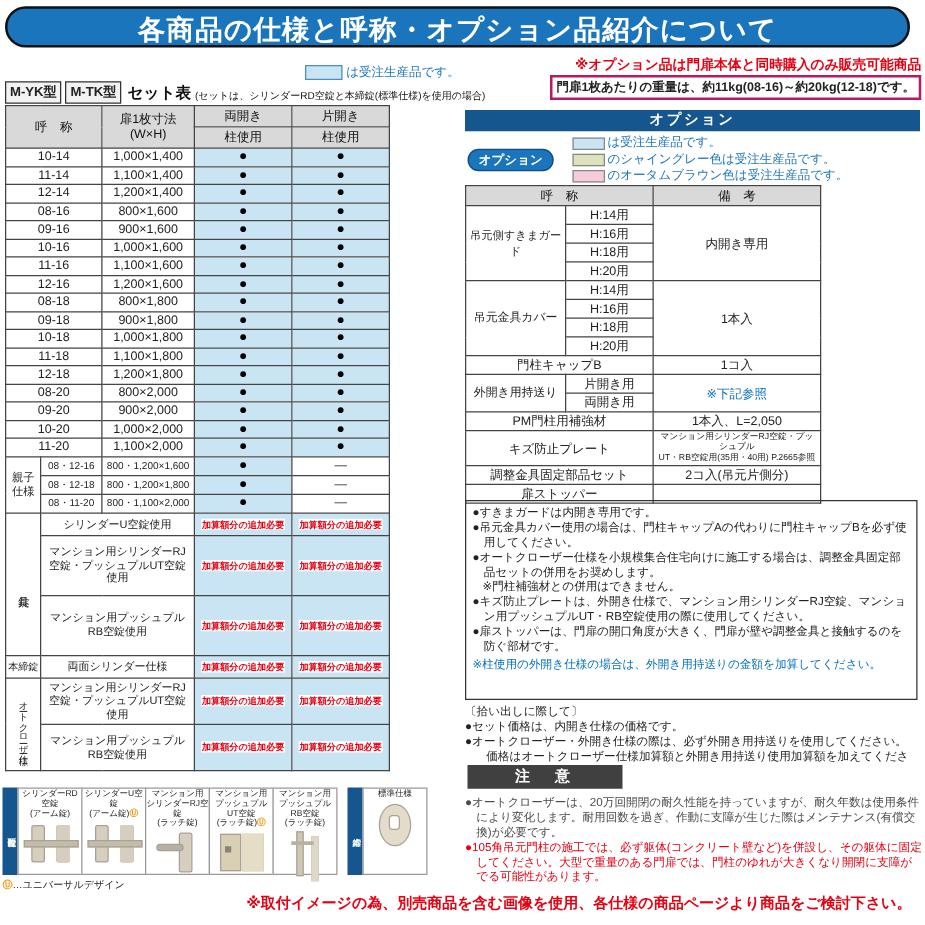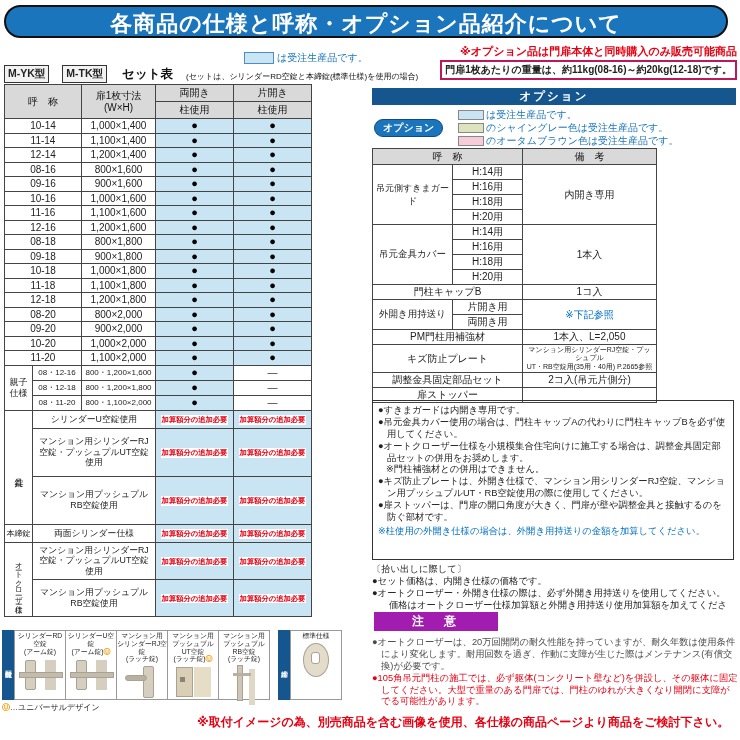--- a/index.html
+++ b/index.html
@@ -12,21 +12,21 @@
   .title-bar{
     position:absolute;left:4px;top:5px;width:724px;height:33px;
     background:#1b75bc;border:2px solid #111;border-radius:18px;
     color:#fff;font-weight:bold;font-size:22px;line-height:33px;text-align:center;
     letter-spacing:1px;box-sizing:border-box;
   }
   
   .left-legend{position:absolute;left:244px;top:51px;display:flex;align-items:center;gap:3px;
     font-size:10px;color:#1b75bc;}
   .swatch{width:30px;height:12px;background:#c9e5f4;border:1px solid #4a90c4;box-sizing:border-box;}
-  .set-head{position:absolute;left:4px;top:65px;display:flex;align-items:flex-end;gap:13px;white-space:nowrap;}
+  .set-head{position:absolute;left:4px;top:65px;display:flex;align-items:flex-end;gap:3px;white-space:nowrap;}
   .model-badge{border:1px solid #333;background:#f2f2f2;font-size:10.5px;font-weight:bold;
     padding:1px 3px;color:#222;}
   .set-title{font-size:12.5px;font-weight:bold;color:#111;margin-left:2px;}
   .set-note{font-size:8px;color:#111;padding-bottom:1px;}
   
   table{border-collapse:collapse;}
   .spec-table{position:absolute;left:4px;top:84px;table-layout:fixed;}
   .spec-table td,.spec-table th{border:1px solid #444;padding:0;font-weight:normal;
     text-align:center;vertical-align:middle;overflow:hidden;}
   .spec-table th{background:#d9d9d9;font-size:10px;color:#111;}
@@ -106,21 +106,21 @@
   
   .notes-box{position:absolute;left:372px;top:400px;width:362px;height:160px;border:1px solid #333;
     box-sizing:border-box;padding:4px 5px;}
   .note-line{font-size:9.3px;line-height:1.28;color:#222;text-indent:-9px;padding-left:9px;}
   .note-line[data-style="gap"]{margin-bottom:0;}
   .note-line[data-style="sub"]{padding-left:17px;}
   .note-line[data-style="blue"]{color:#0070c0;margin-top:2px;}
   .pickup{position:absolute;left:372px;top:563px;width:366px;}
   .pickup-h{font-size:9.3px;color:#222;}
   .pickup .note-line[data-style="sub"]{padding-left:17px;text-indent:0;}
-  .caution-badge{position:absolute;left:374px;top:612px;width:124px;height:19px;background:#a21caf;
+  .caution-badge{position:absolute;left:374px;top:612px;width:124px;height:19px;background:#404040;
     color:#fff;font-weight:bold;font-size:12px;text-align:center;line-height:19px;letter-spacing:4px;}
   .caution-notes{position:absolute;left:372px;top:637px;width:366px;}
   .caution-notes .note-line[data-style="dark"]{color:#4a4a4a;}
   .caution-notes .note-line[data-style="red"]{color:#e60012;}
   
   .bottom-note{position:absolute;left:197px;top:714px;width:540px;font-size:12px;font-weight:bold;
     color:#e60012;white-space:nowrap;}
 </style>
 </head>
 <body>

